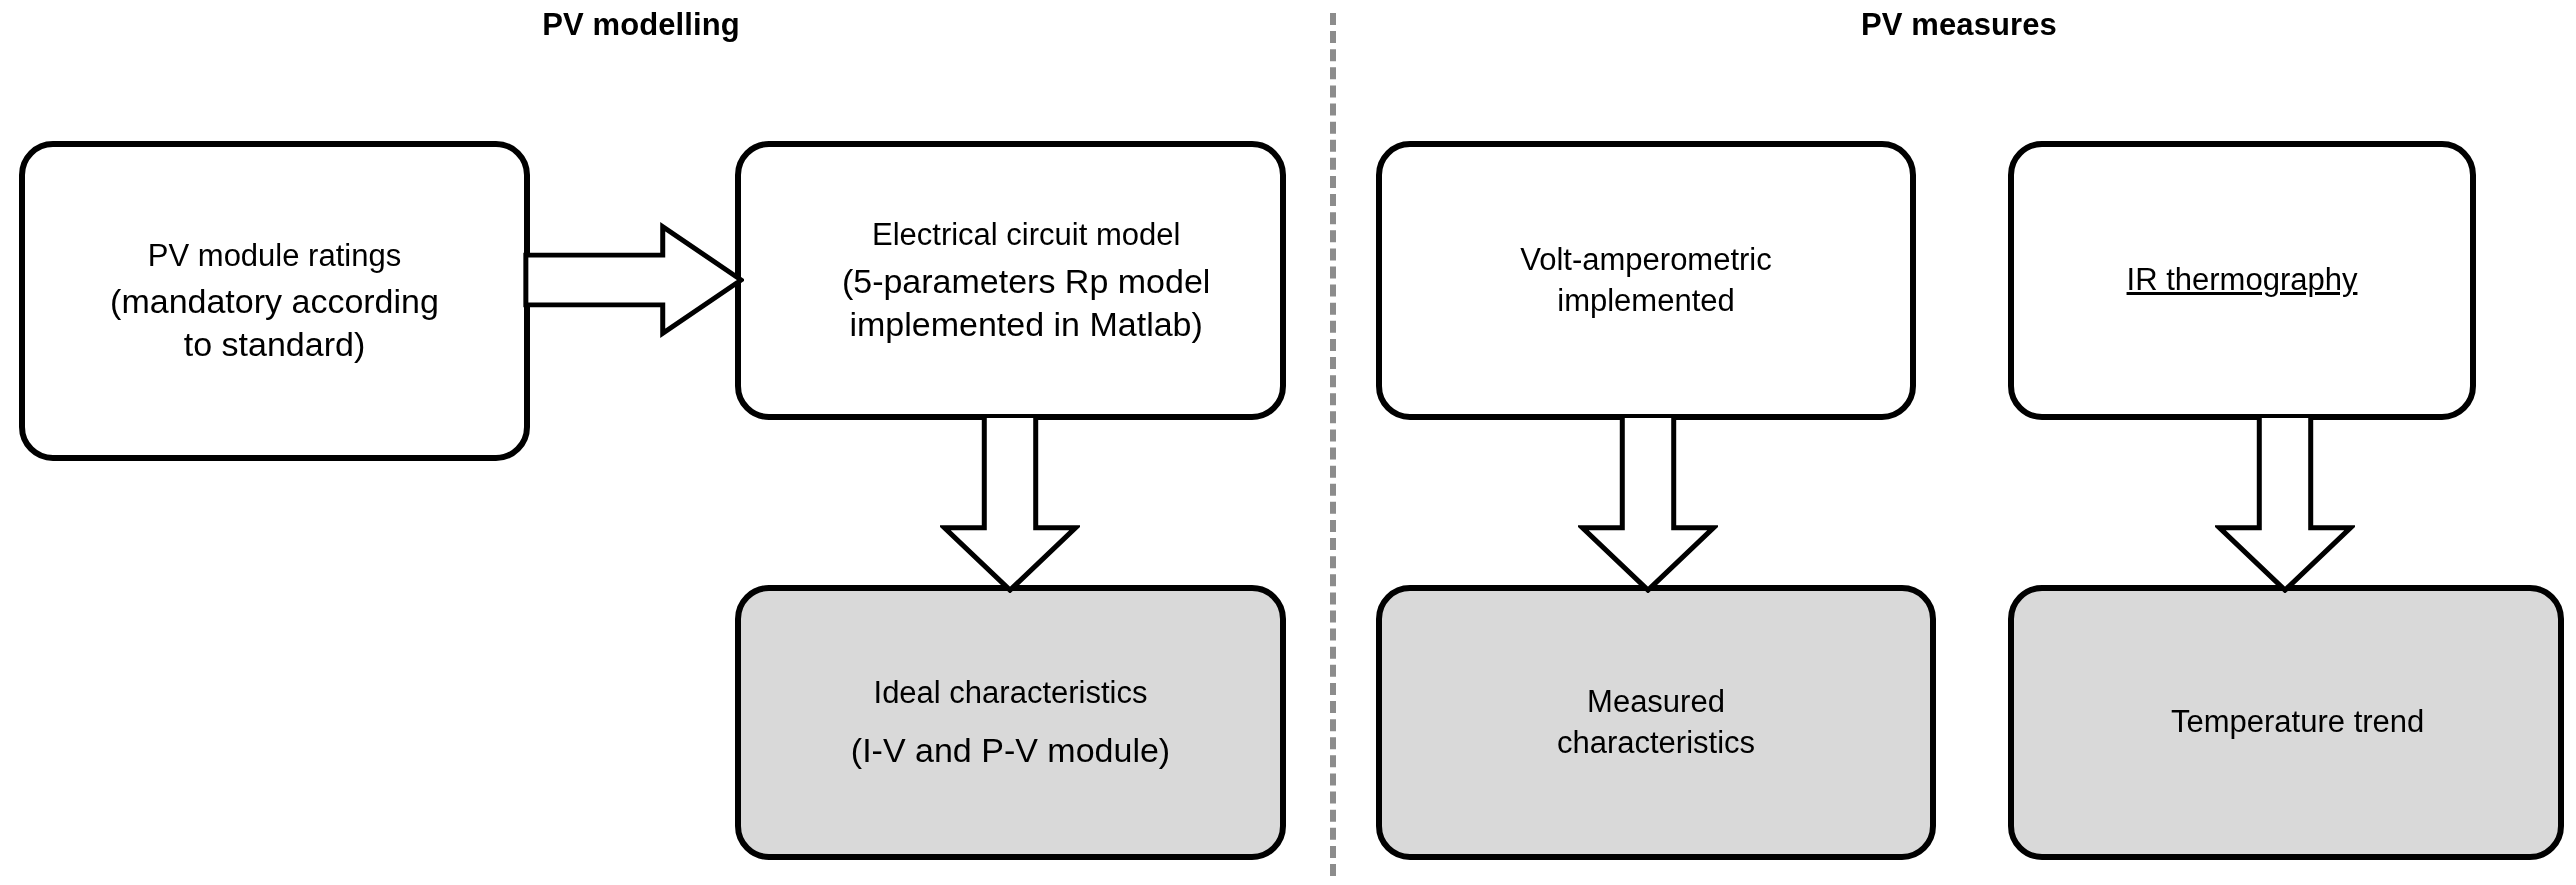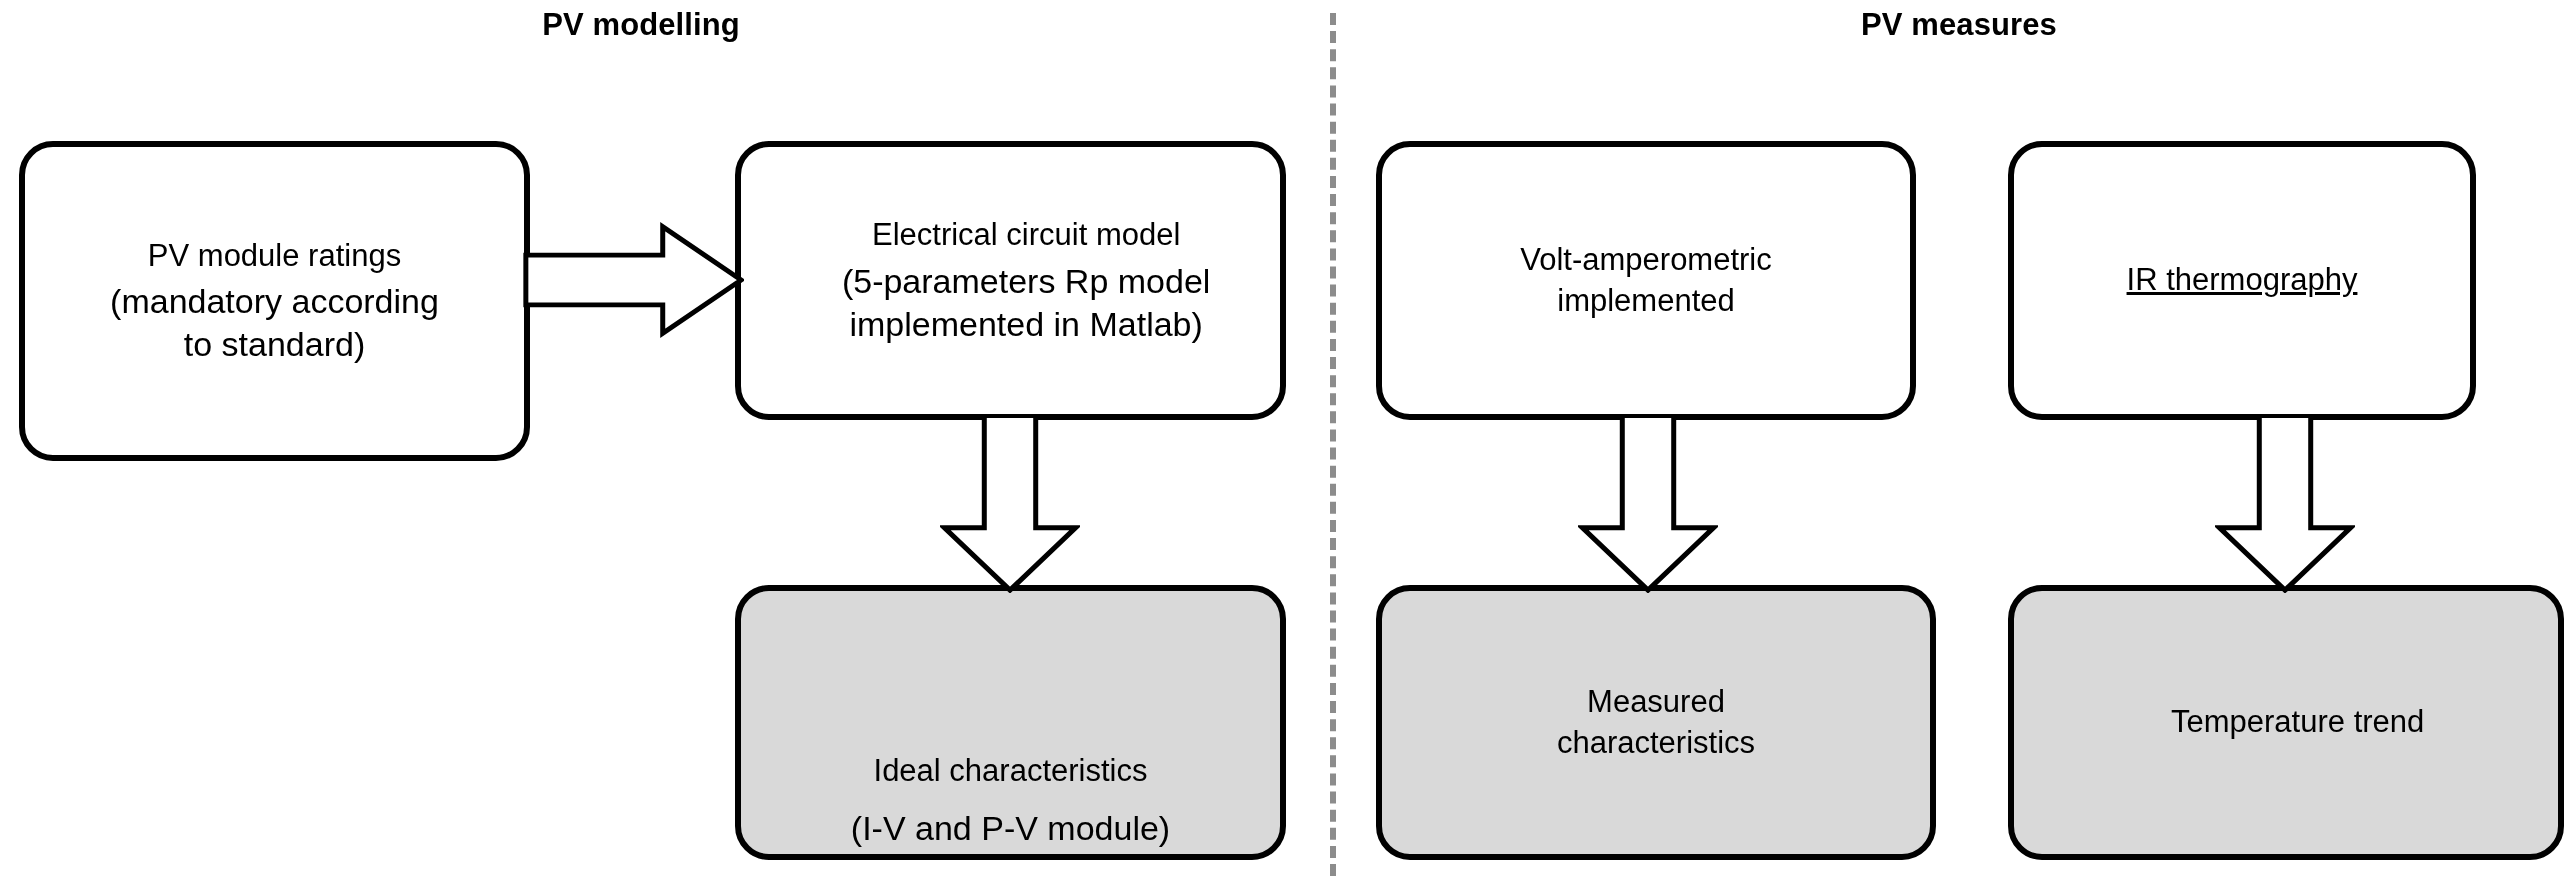--- a/index.html
+++ b/index.html
@@ -60,21 +60,21 @@
     white-space: pre-line;
     margin-top: 4.3px;
   }
   .node.filled .sub-line { margin-top: 15.7px; }
 
   
   #node-ratings      { left: 19px;   top: 141px;  width: 511px;  height: 320px; }
   #node-circuit      { left: 735px; top: 141px;  width: 551px;  height: 279px; padding-left: 47px; }
   #node-voltamp      { left: 1376px; top: 141px;  width: 540px;  height: 279px; }
   #node-irthermo     { left: 2008px; top: 141px;  width: 468px;  height: 279px; text-decoration: underline; }
-  #node-ideal        { left: 735px; top: 585px;  width: 551px;  height: 275px; justify-content: flex-end; }
+  #node-ideal        { left: 735px; top: 585px;  width: 551px;  height: 275px; }
   #node-measured     { left: 1376px; top: 585px;  width: 560px;  height: 275px; }
   #node-temperature  { left: 2008px; top: 585px;  width: 556px;  height: 275px; padding-left: 39px; }
 
   
   .arrow { position: absolute; }
   #arrow-ratings-to-circuit { left: 523px; top: 221px; width: 221px; height: 118px; }
   #arrow-circuit-to-ideal   { left: 940px; top: 414px; width: 140px; height: 179px; }
   #arrow-voltamp-to-measured{ left: 1578px; top: 414px; width: 140px; height: 179px; }
   #arrow-ir-to-temperature  { left: 2215px; top: 414px; width: 140px; height: 179px; }
   .arrow svg { display: block; width: 100%; height: 100%; }

